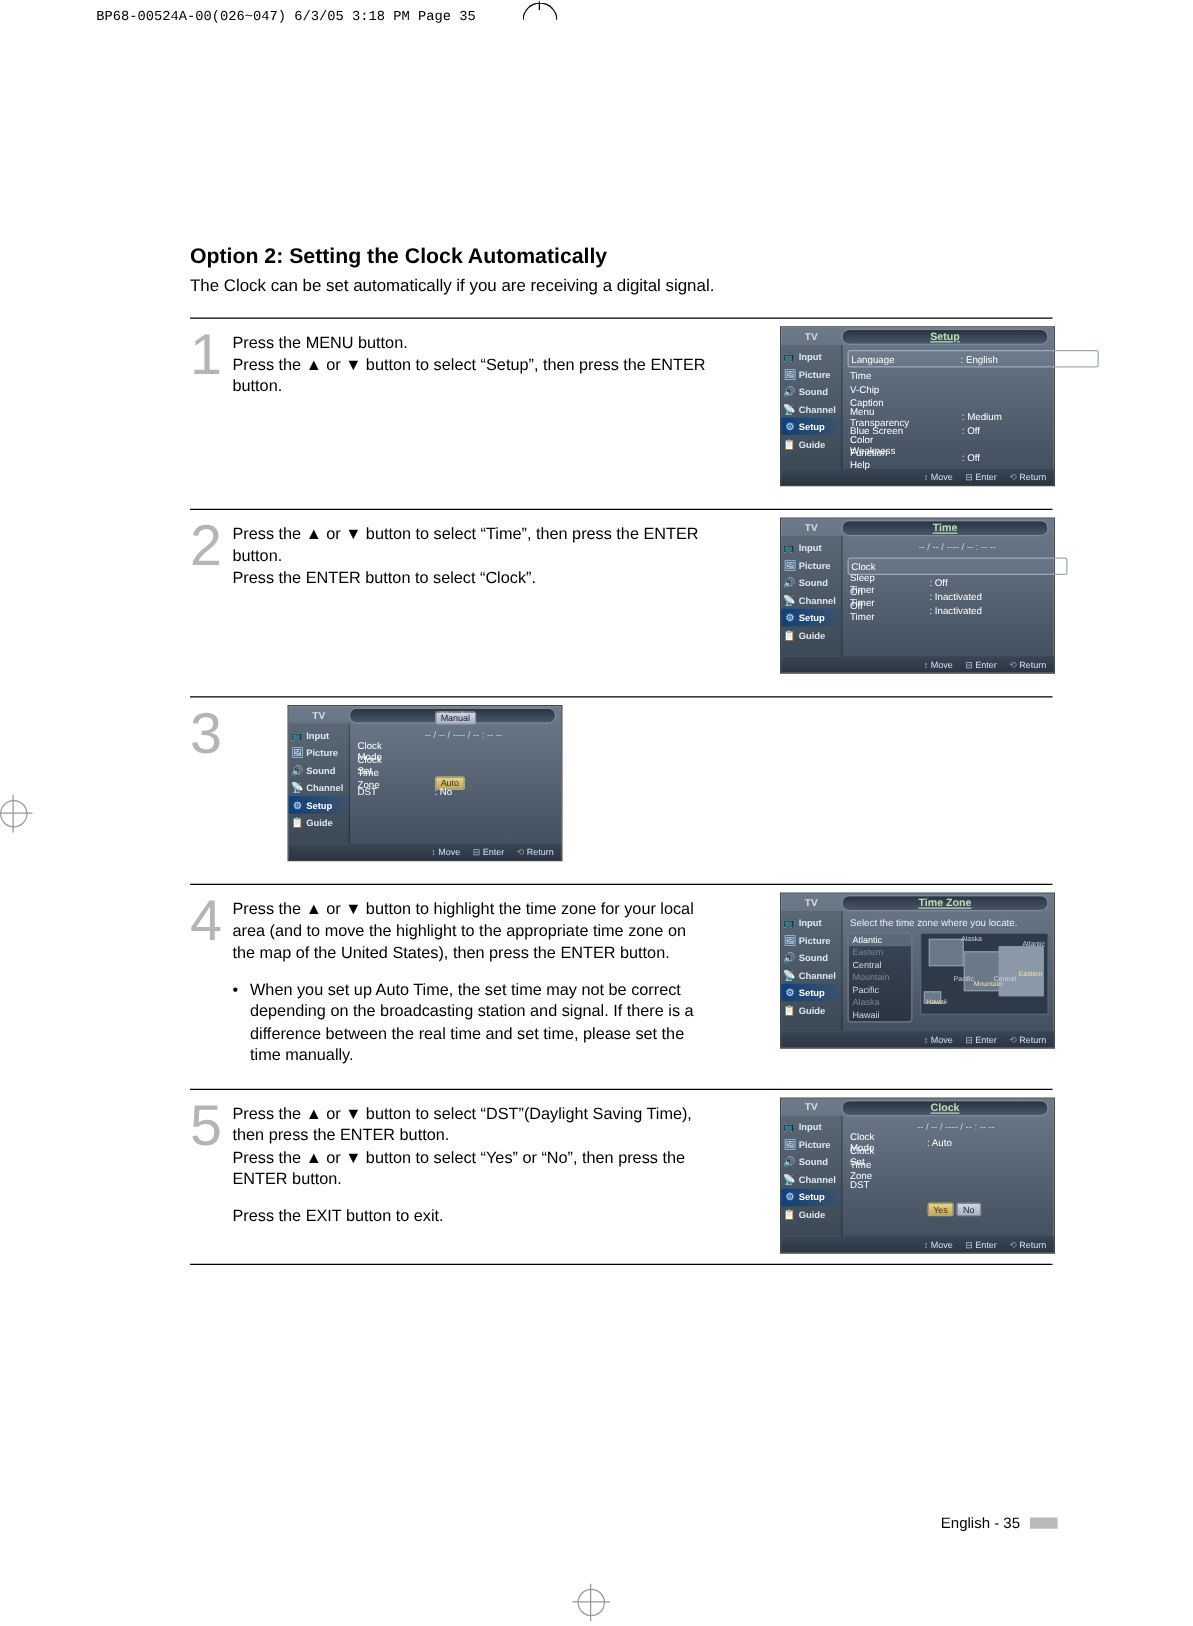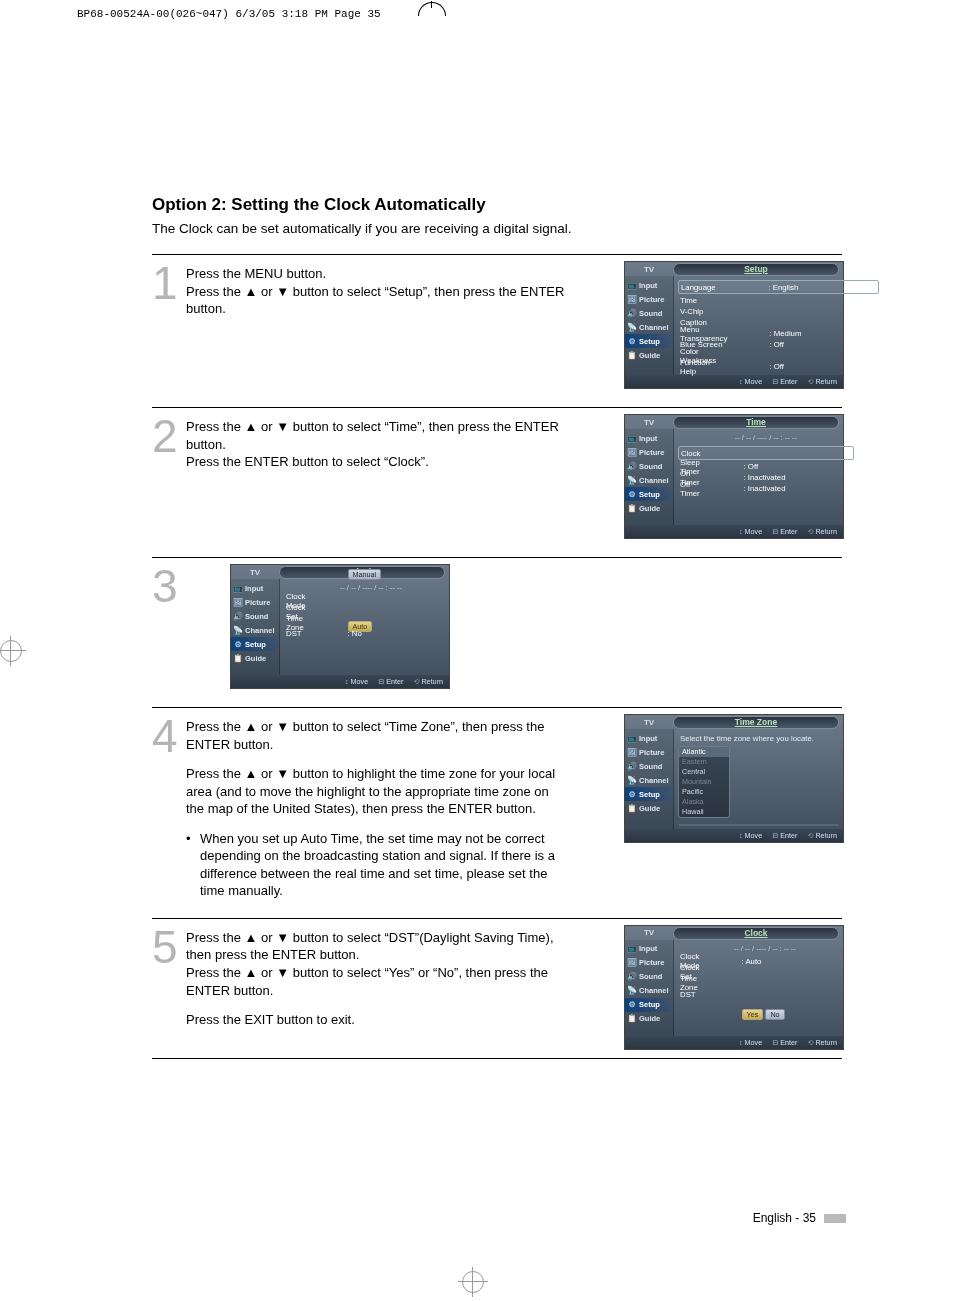--- a/index.html
+++ b/index.html
@@ -242,21 +242,21 @@
     color: #a8bed6;
   }
   .osd-foot span b { color: #cfe0f2; font-weight: normal; }
   .osd-foot .ret { color: #8a96a4; }
 
   .tz-body-text {
     font-size: 7.8px;
     padding: 2px 2px 3px 2px;
     color: #e8eef5;
   }
-  .tz-wrap { display:flex; gap:6px;flex-direction:column; }
+  .tz-wrap { display:flex; gap:6px; }
   .tz-list {
     width: 50px;
     border: 1px solid #6c7a8a;
     background: linear-gradient(#3a4654,#2b3542);
     border-radius: 3px;
     overflow: hidden;
   }
   .tz-list .tz {
     font-size: 7.2px;
     padding: 0 3px;
@@ -557,23 +557,20 @@
             <span>⊟ <b>Enter</b></span>
             <span class="ret">⟲ <b>Return</b></span>
           </div>
         </div>
       </div>
     </div>
 
     <div class="step" style="border-bottom:none;">
       <div class="step-num">4</div>
       <div class="step-text">
-        <p>
-          <span>Press the </span><span>▲</span><span> or </span><span>▼</span><span> button to select “Time Zone”, then press the ENTER button.</span>
-        </p>
         <p>
           <span>Press the </span><span>▲</span><span> or </span><span>▼</span><span> button to highlight the time zone for your local area (and to move the highlight to the appropriate time zone on the map of the United States), then press the ENTER button.</span>
         </p>
         <div class="bullet-wrap">
           <div class="bullet-dot">•</div>
           <div>When you set up Auto Time, the set time may not be correct depending on the broadcasting station and signal. If there is a difference between the real time and set time, please set the time manually.</div>
         </div>
       </div>
       <div class="osd">
         <div class="osd-panel">

